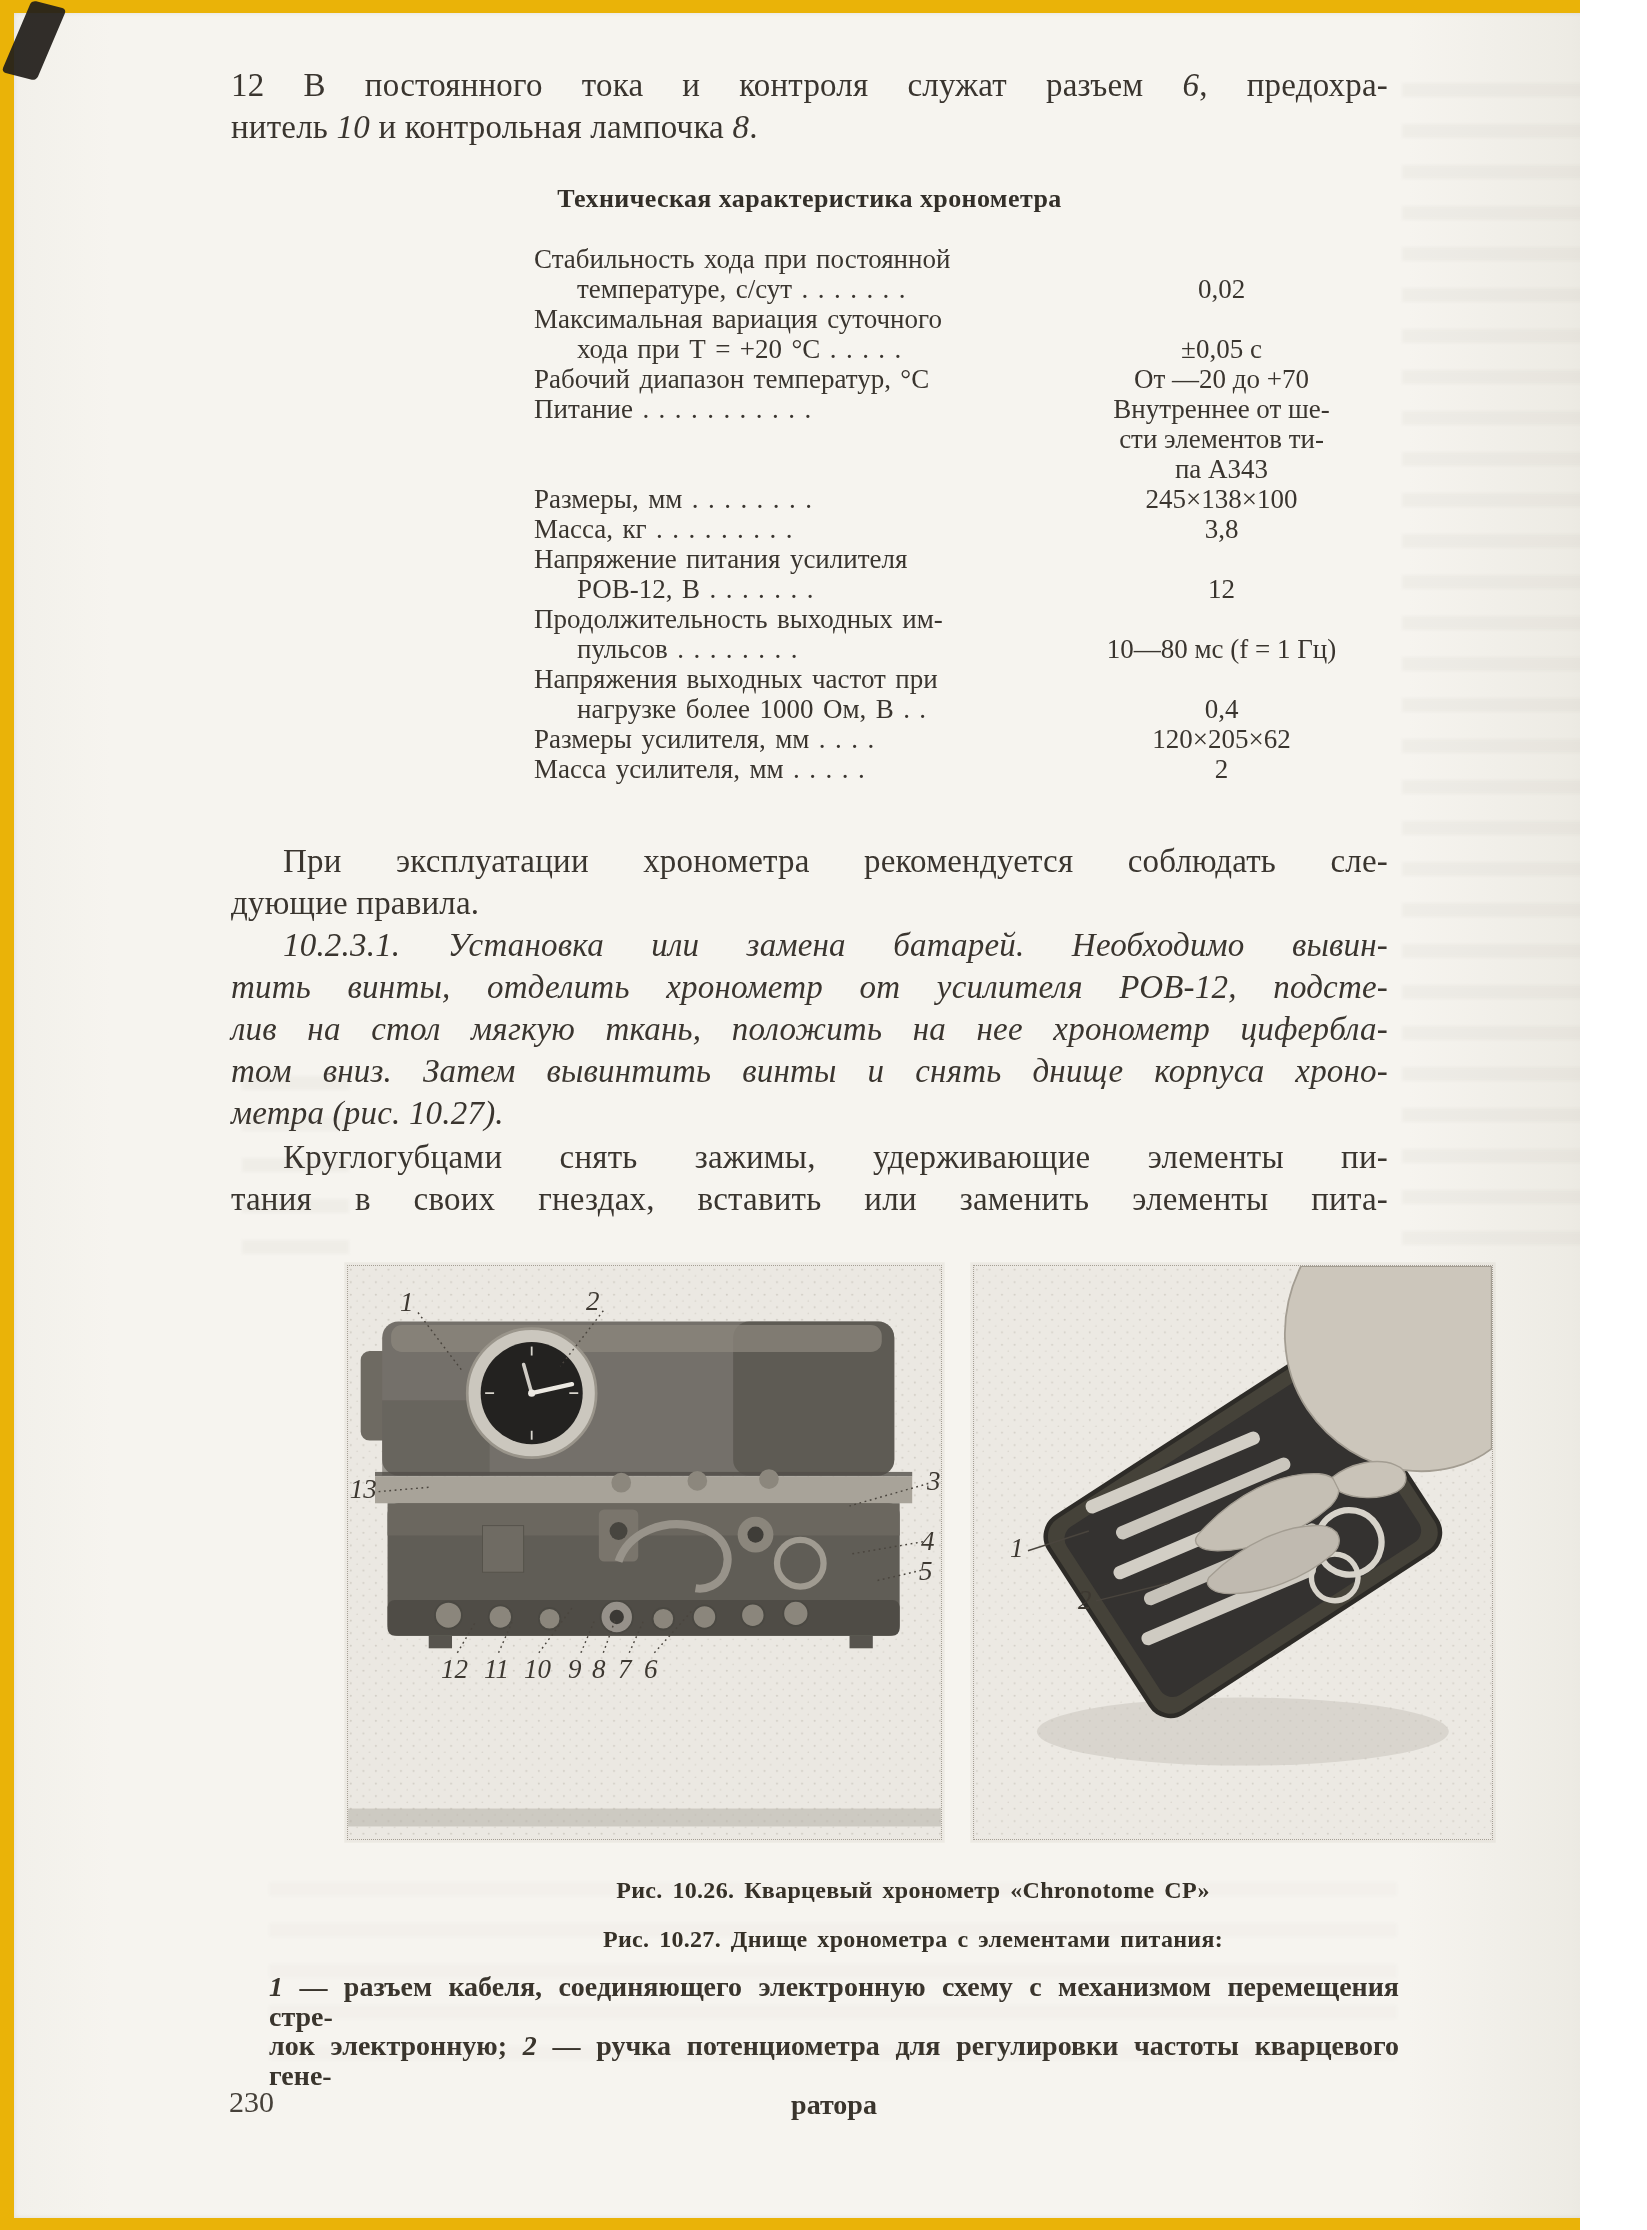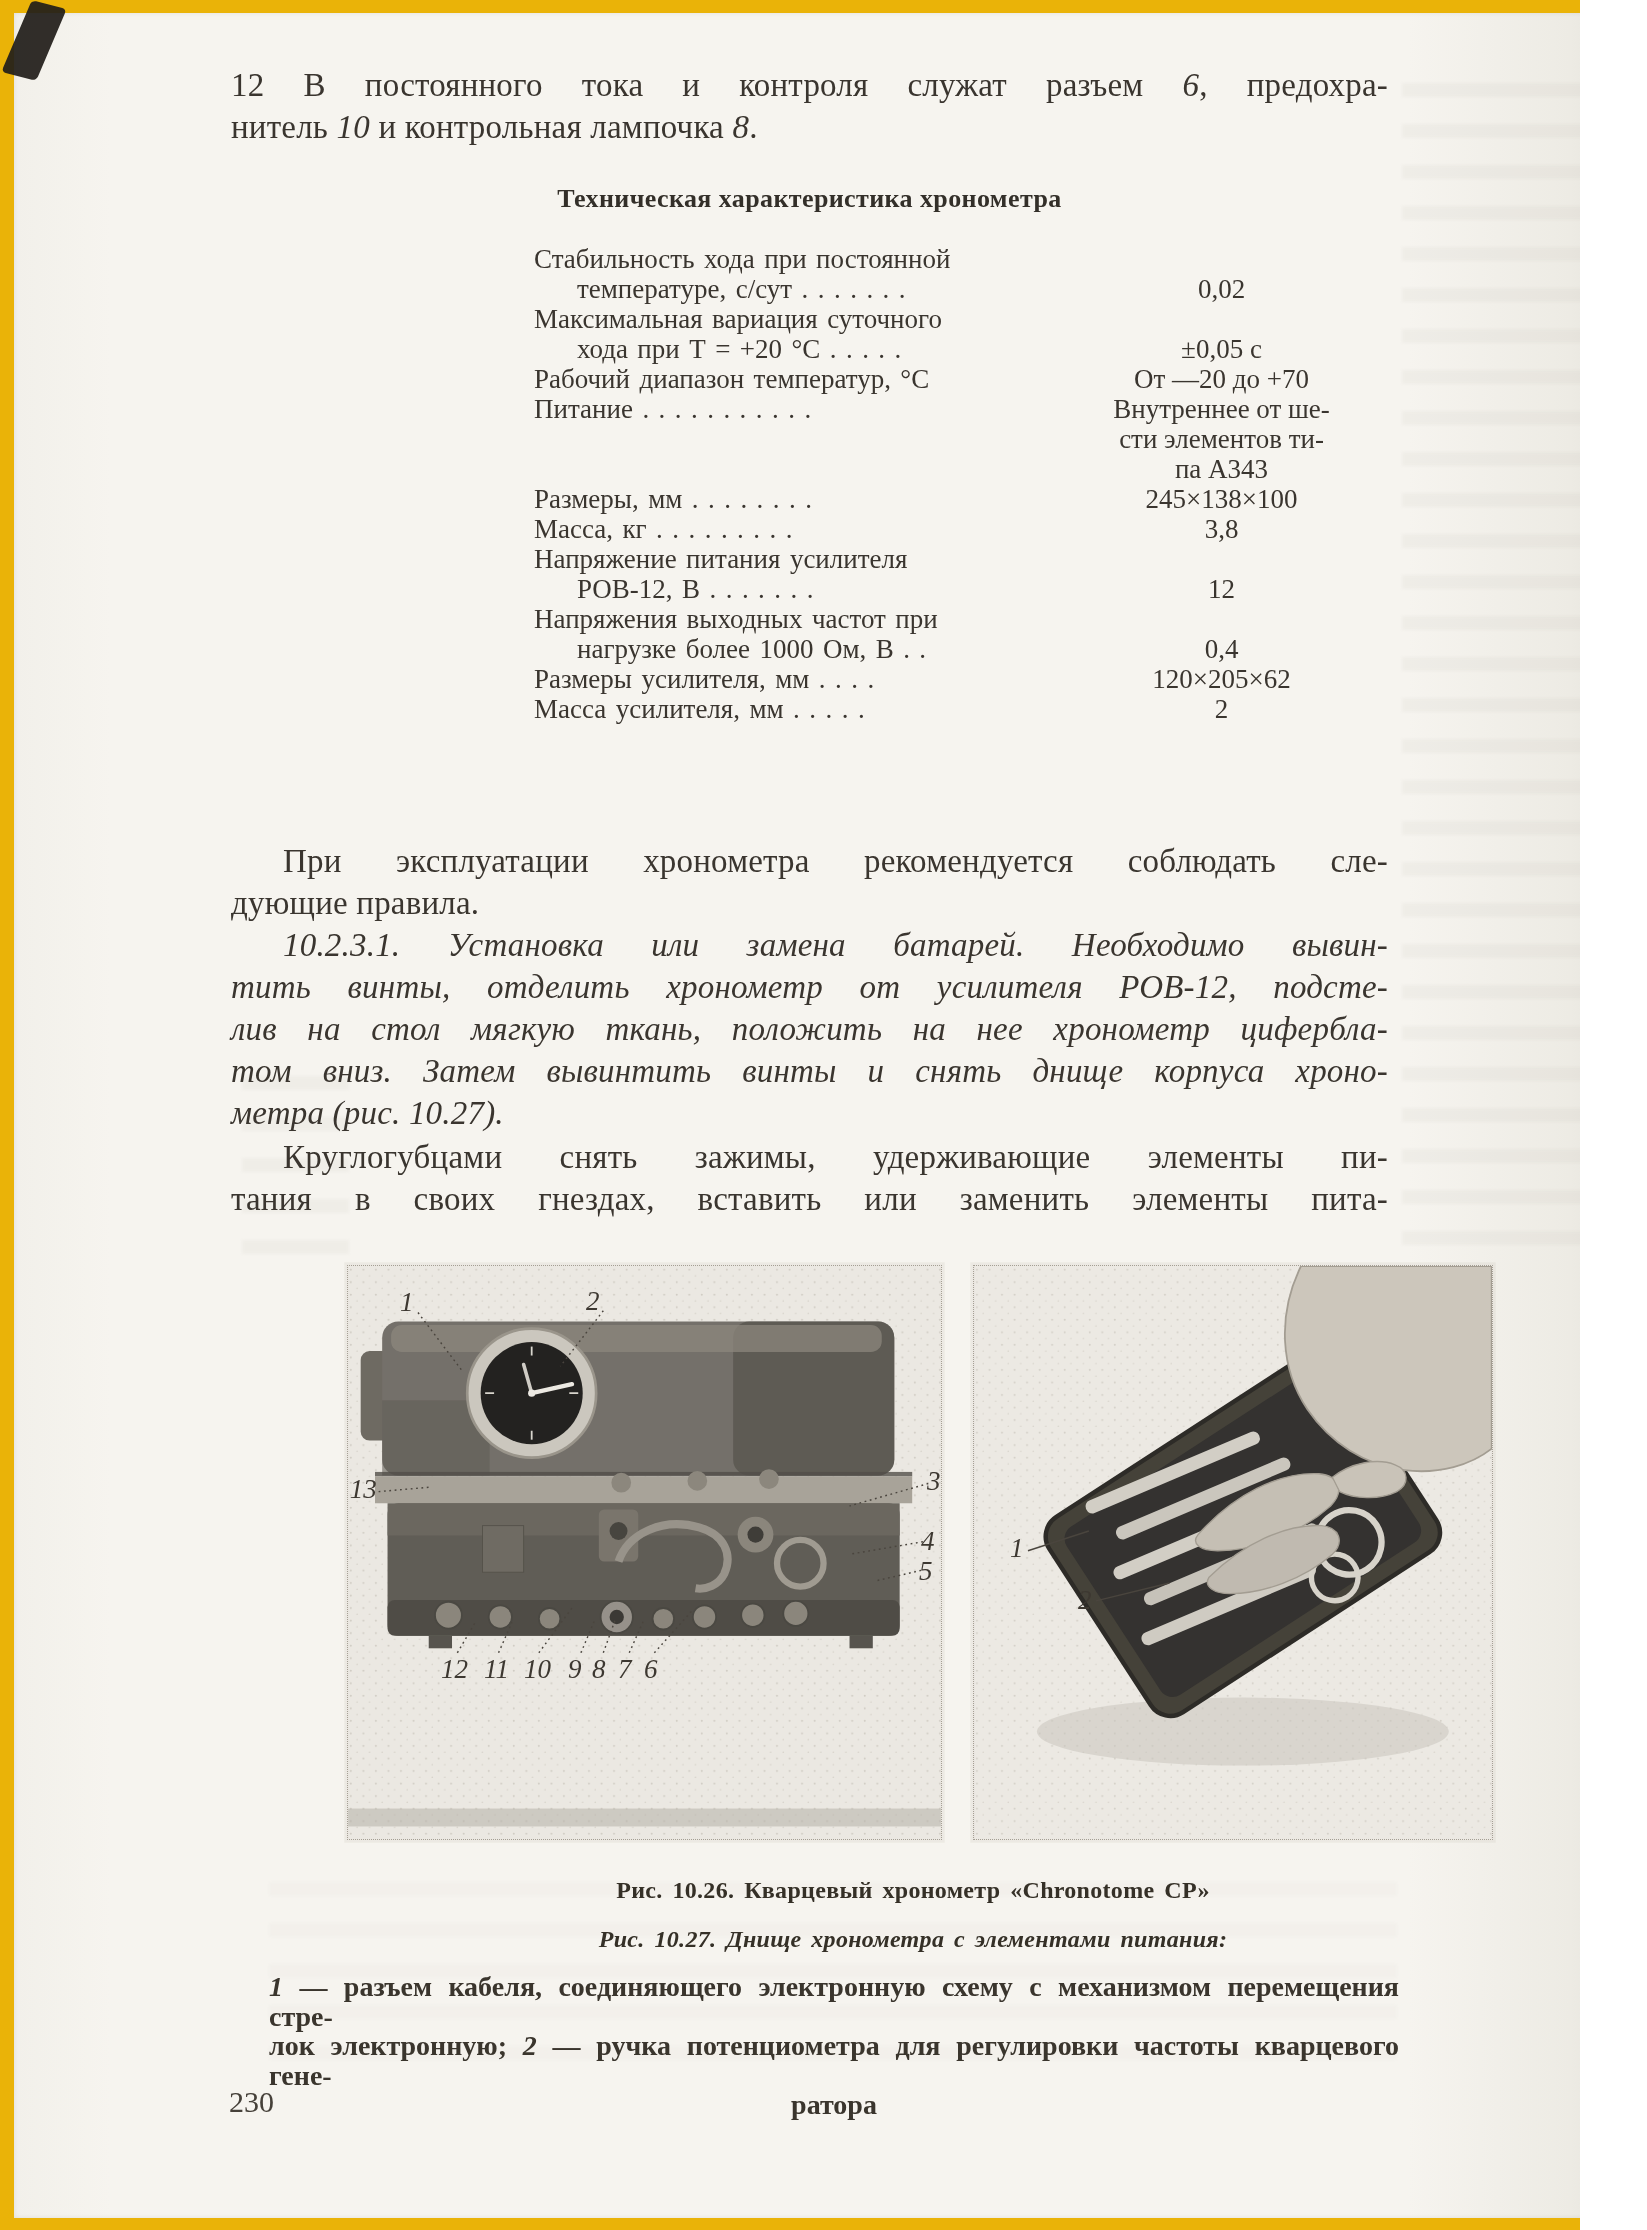--- a/index.html
+++ b/index.html
@@ -112,20 +112,29 @@
       <div class="spec-label">
           <div class="lbl">Напряжение питания усилителя</div>
           <div class="lbl cont">РОВ-12, В  .  .  .  .  .  .  .</div>
         </div>
       <div class="spec-value">
           <div>12</div>
         </div>
     </div>
     <div class="spec-row">
       <div class="spec-label">
+          <div class="lbl">Продолжительность выходных им-</div>
+          <div class="lbl cont">пульсов  .  .  .  .  .  .  .  .</div>
+        </div>
+      <div class="spec-value">
+          <div>10—80 мс (f = 1 Гц)</div>
+        </div>
+    </div>
+    <div class="spec-row">
+      <div class="spec-label">
           <div class="lbl">Напряжения выходных частот при</div>
           <div class="lbl cont">нагрузке более 1000 Ом, В  .  .</div>
         </div>
       <div class="spec-value">
           <div>0,4</div>
         </div>
     </div>
     <div class="spec-row">
       <div class="spec-label">
           <div class="lbl">Размеры усилителя, мм  .  .  .  .</div>
@@ -284,21 +293,21 @@
       <g stroke="#4a453e" stroke-width="1.6">
         <line x1="60" y1="318" x2="128" y2="296"></line>
         <line x1="136" y1="374" x2="218" y2="354"></line>
       </g>
     </svg>
     <span class="callout" style="left:36px;top:269px;">1</span>
     <span class="callout" style="left:104px;top:321px;">2</span>
   </div>
 
   <div class="caption" style="top:1877px;">Рис. 10.26. Кварцевый хронометр «Chronotome СР»</div>
-  <div class="caption" style="top:1926px;font-style:italic;">Рис. 10.27. Днище хронометра с элементами питания:</div>
+  <div class="caption" style="top:1926px;">Рис. 10.27. Днище хронометра с элементами питания:</div>
 
   <div class="footnote">
     <div class="jall"><span class="it">1</span><span> — разъем кабеля, соединяющего электронную схему с механизмом перемещения стре-</span></div>
     <div class="jall"><span>лок электронную; </span><span class="it">2</span><span> — ручка потенциометра для регулировки частоты кварцевого гене-</span></div>
     <div class="center">ратора</div>
   </div>
 
   <div class="page-number">230</div>
 </div>
 

